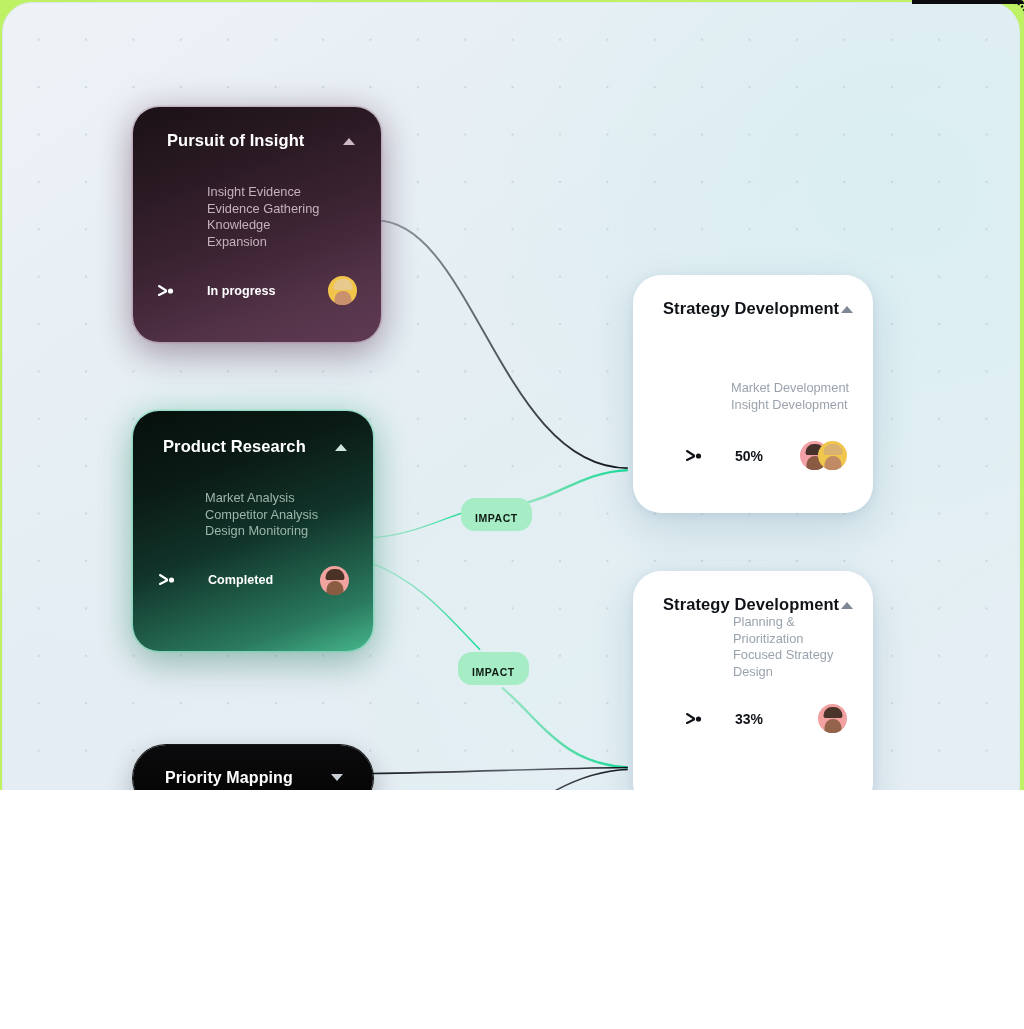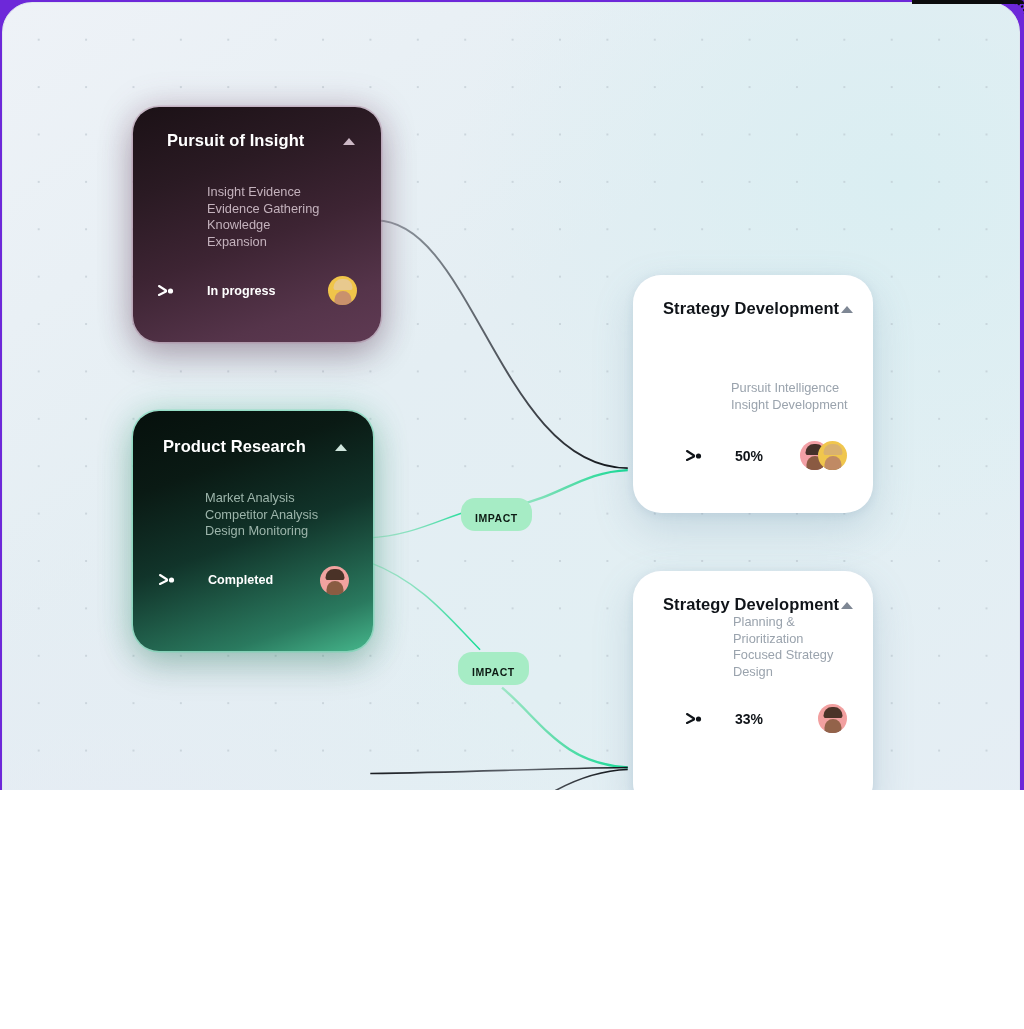--- a/index.html
+++ b/index.html
@@ -7,21 +7,21 @@
     padding: 0;
     background: #ffffff;
     font-family: "Liberation Sans", sans-serif;
   }
 
   #stage {
     position: relative;
     width: 1024px;
     height: 790px;
     overflow: hidden;
-    background: #6d28d9;
+    background: #bef264;
   }
 
   
   #canvas {
     position: absolute;
     left: 2px;
     top: 2px;
     width: 1018px;
     height: 1012px;
     border-radius: 30px;
@@ -358,29 +358,35 @@
         <span class="avatars">
           <span class="av" style="background:#f1a3a0">
             <span class="body" style="background:rgba(40,28,22,.5)"></span>
             <span class="face" style="background:#8a5c42"></span>
             <span class="hair" style="background:#4a3227"></span>
           </span>
         </span>
       </div>
     </div>
 
+    <div class="node node-collapsed" id="node-priority">
+      <div class="node-head">
+        <span class="node-title">Priority Mapping</span>
+        <span class="chev down"></span>
+      </div>
+    </div>
 
 
     <div class="node node-white" id="node-strategy1">
       <div class="node-head">
         <span class="node-title">Strategy Development</span>
         <span class="chev up"></span>
       </div>
       <div class="node-list">
-        <div>Pursuit Intelligence</div>
+        <div>Market Development</div>
         <div>Insight Development</div>
       </div>
       <div class="node-foot">
         <svg class="foot-icon" viewBox="0 0 24 16">
           <path d="M2 3 L9 7.5 M2 12 L9 8.5" stroke="#101419" stroke-width="2.1" fill="none" stroke-linecap="round"></path>
           <circle cx="13.5" cy="8" r="2.6" fill="#101419"></circle>
         </svg>
         <span class="foot-status">50%</span>
         <span class="avatars">
           <span class="av" style="background:#f2a0a6">

